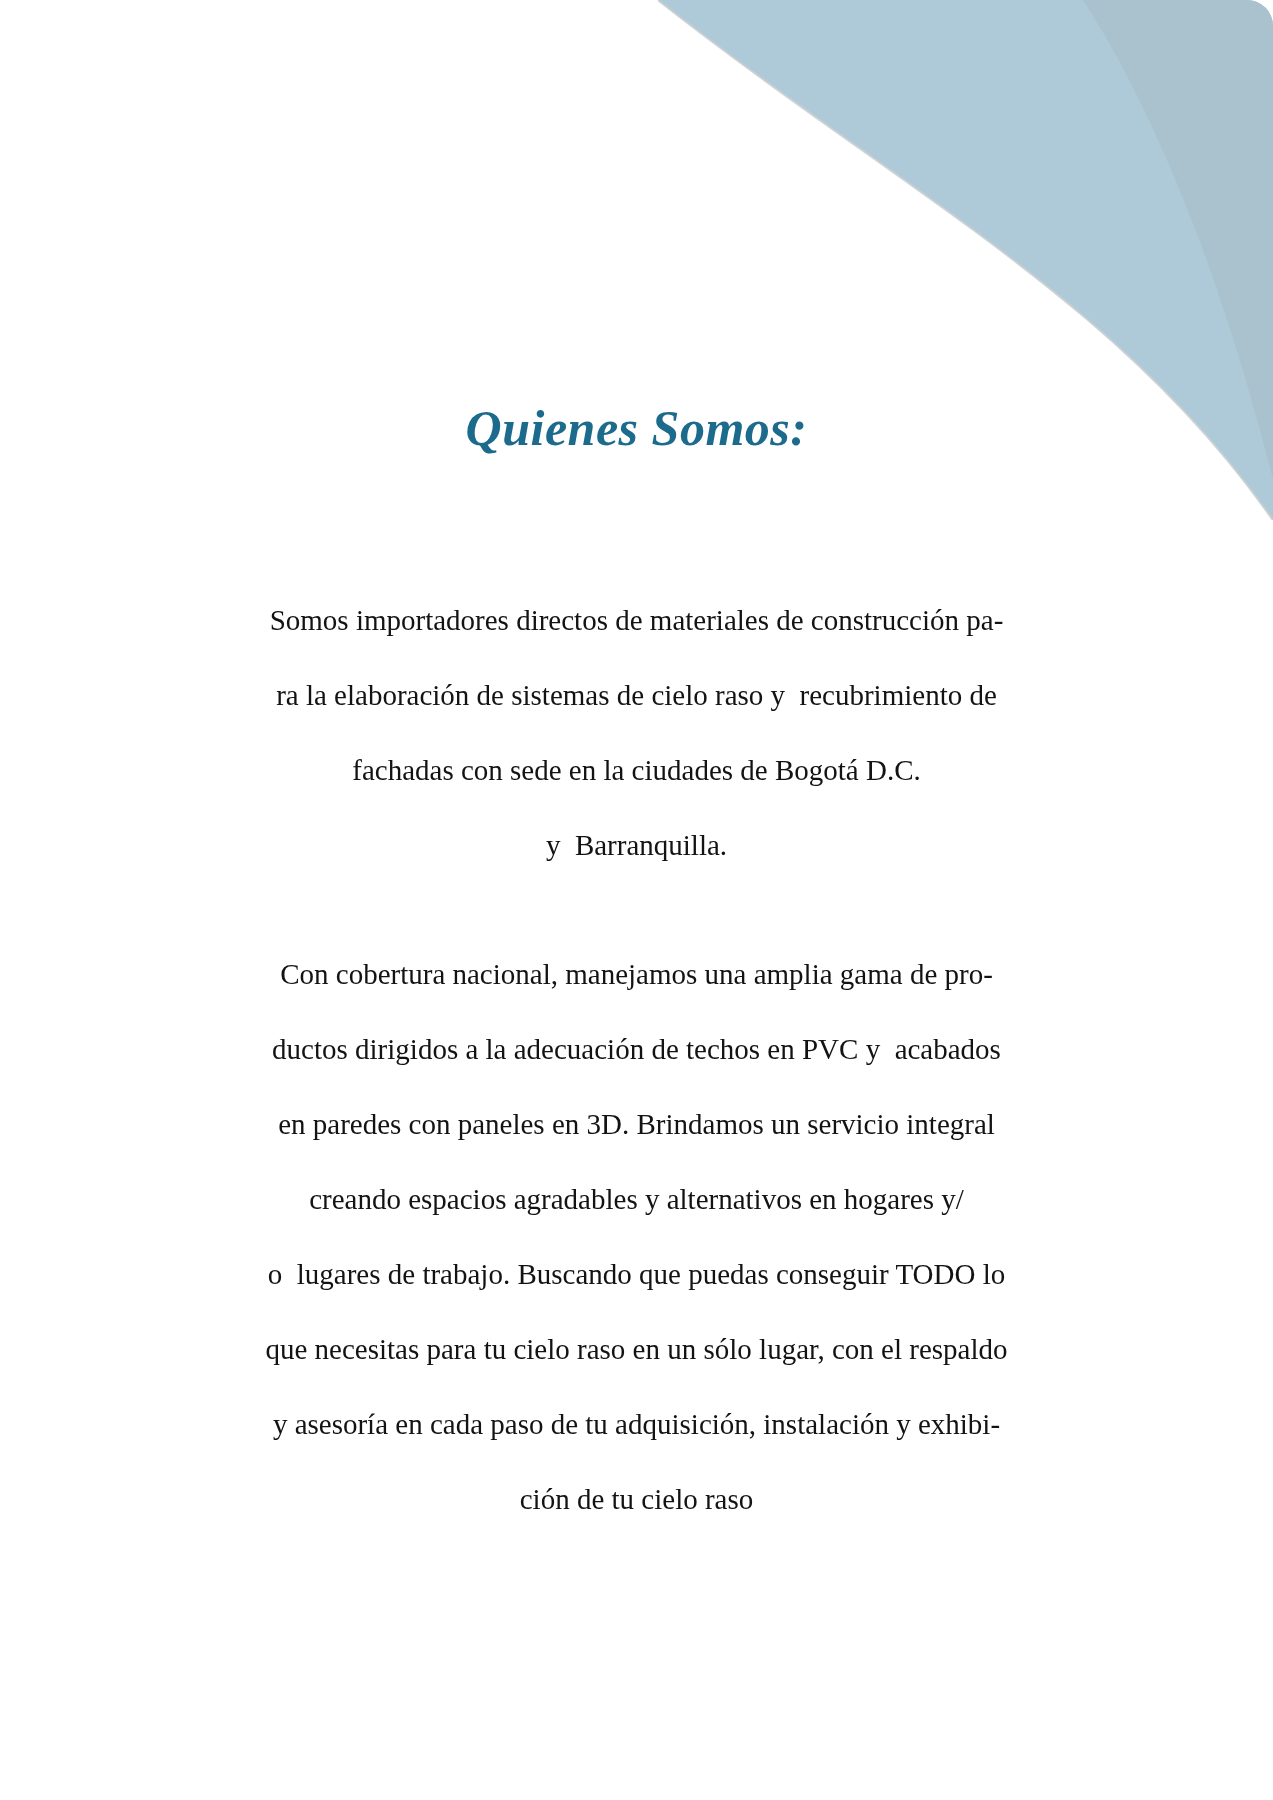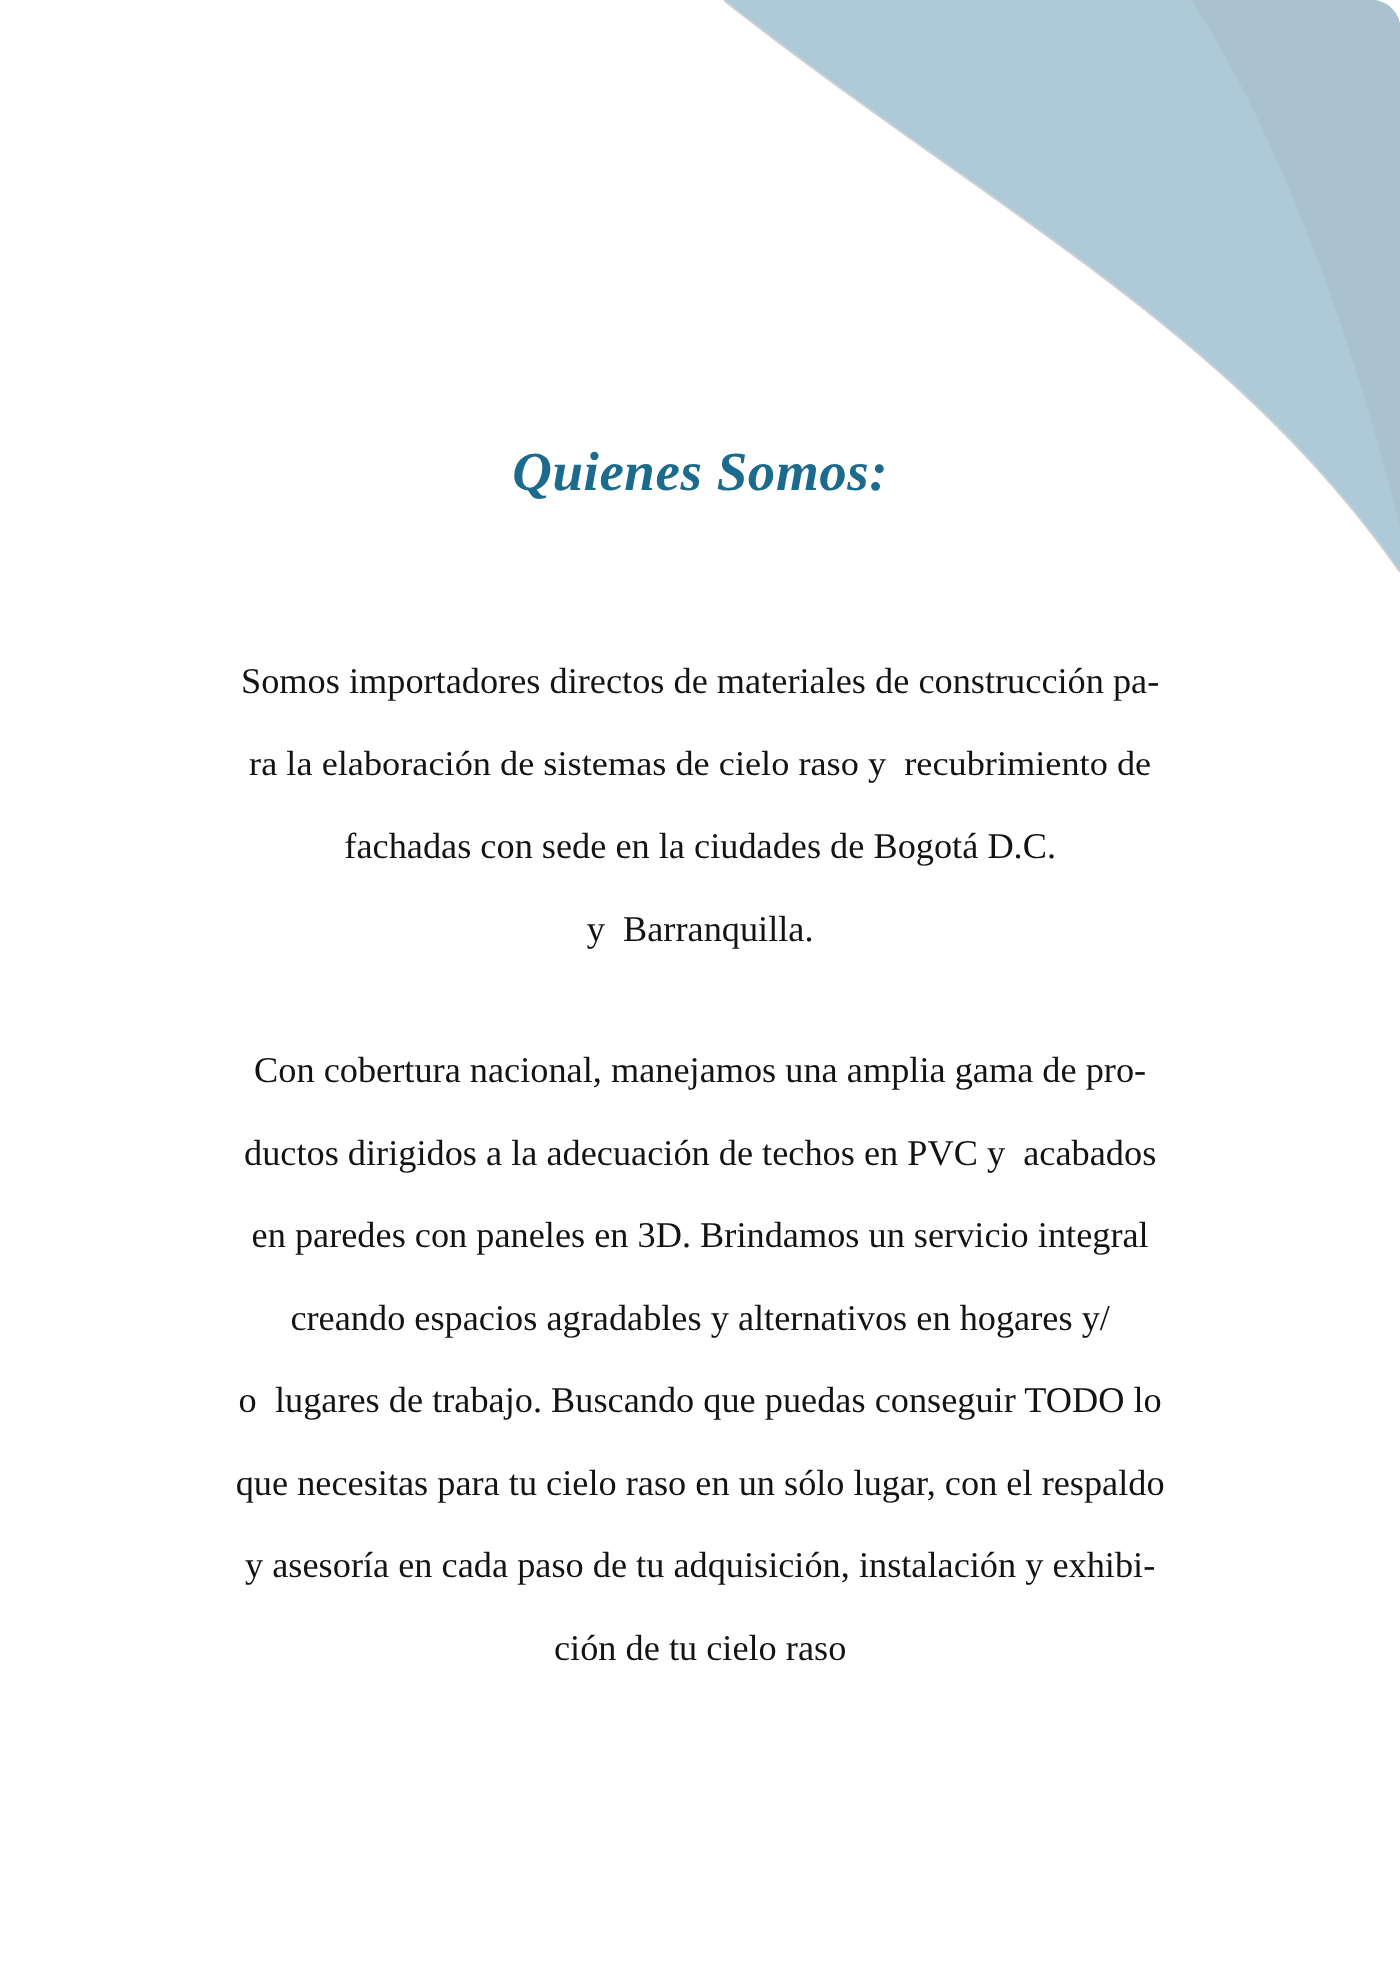--- a/index.html
+++ b/index.html
@@ -48,21 +48,21 @@
   }
   .para {
     position: absolute;
     left: 50%;
     transform: translateX(-50%);
     width: 1010px;
     margin: 0;
     text-align: center;
     white-space: pre-wrap;
     font-family: "Liberation Serif", serif;
-    font-size: 33px;
+    font-size: 29px;
     line-height: 75px;
     color: var(--body-text, #131313);
   }
   .para1 { top: 583px; }
   .para2 { top: 937px; }
 </style>
 </head>
 <body>
 
 <div class="page">

